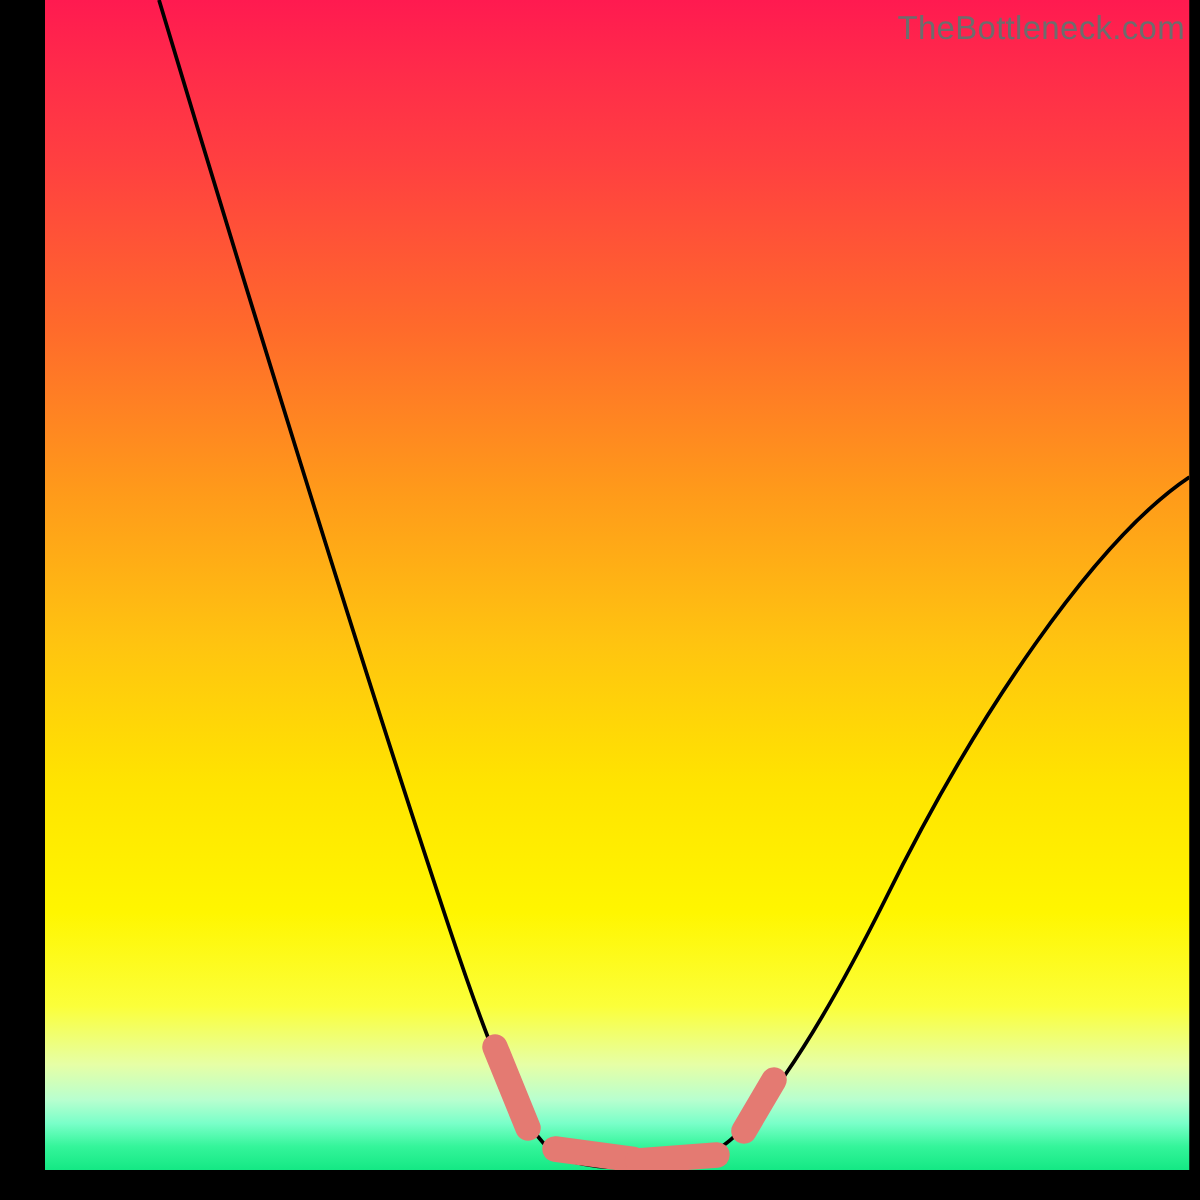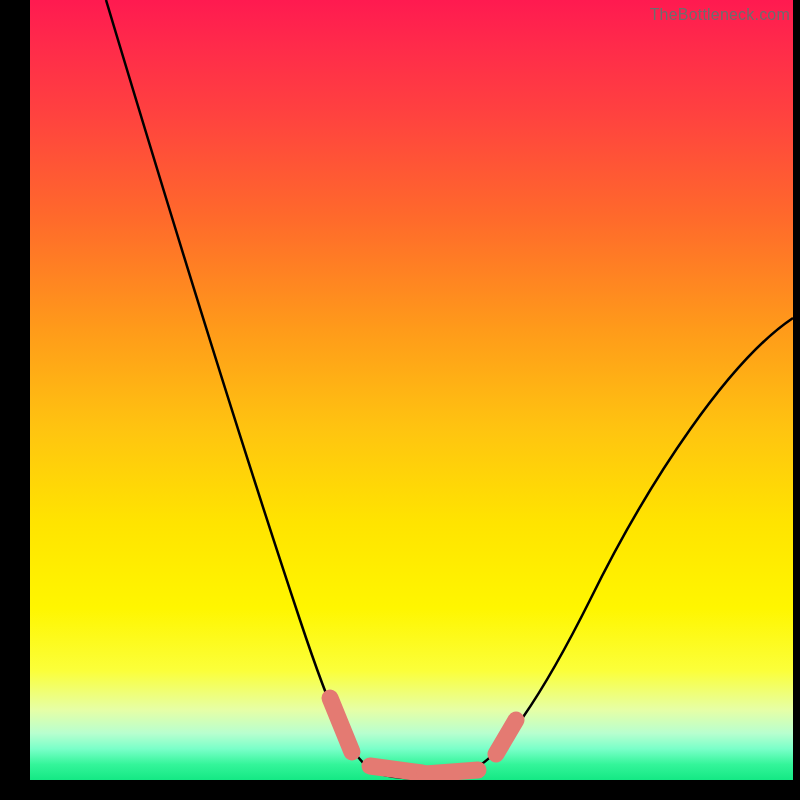--- a/index.html
+++ b/index.html
@@ -41,21 +41,21 @@
       #7affc9 96%,
       #34f59a 98%,
       #14e884 100%
     );
   }
   .watermark {
     position: absolute;
     right: 10px;
     top: 6px;
     color: #6d6d6d;
-    font-size: 16px;
+    font-size: 22px;
     font-weight: 500;
     letter-spacing: 0.2px;
     pointer-events: none;
   }
   svg.curve {
     position: absolute;
     left: 0;
     top: 0;
     width: 763px;
     height: 780px;

